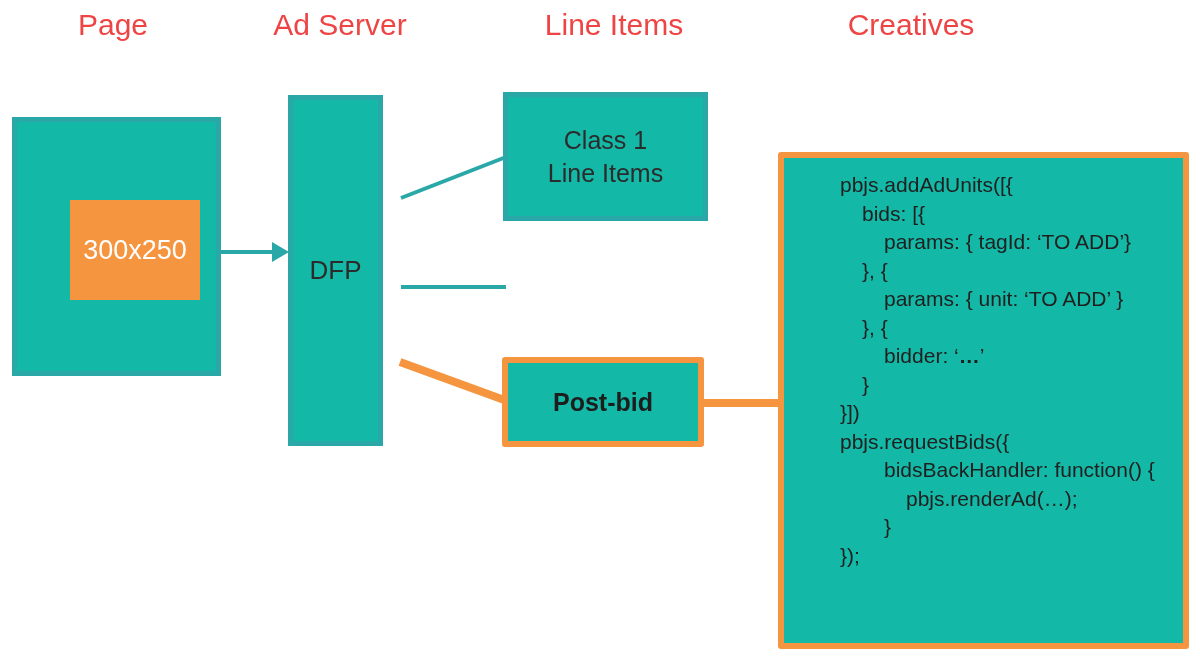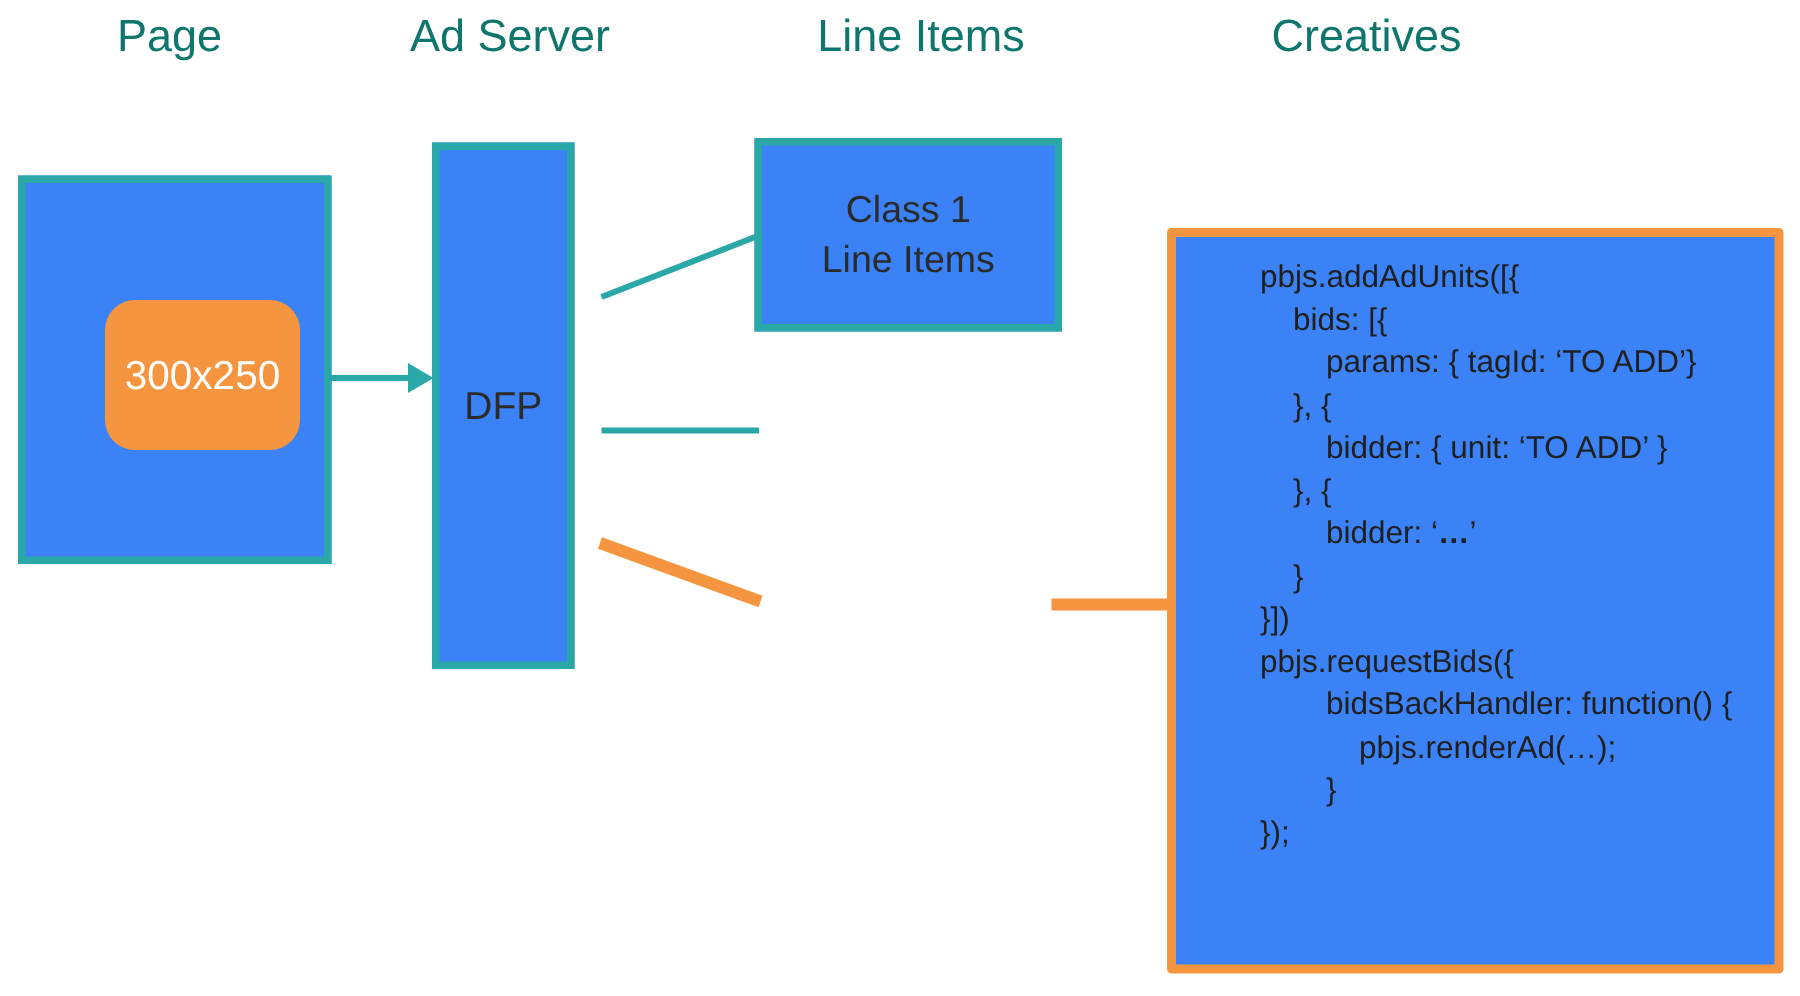--- a/index.html
+++ b/index.html
@@ -9,42 +9,42 @@
     height: 664px;
     background: #ffffff;
     font-family: "Liberation Sans", sans-serif;
     overflow: hidden;
   }
   .hdr {
     position: absolute;
     top: 8px;
     transform: translateX(-50%);
     font-size: 30px;
-    color: #0f766e;
+    color: #ef4444;
     white-space: nowrap;
   }
   .box {
     position: absolute;
-    background: #3b82f6;
+    background: #14b8a6;
     box-sizing: border-box;
     display: flex;
     align-items: center;
     justify-content: center;
     text-align: center;
     color: #2b2b2b;
   }
   .teal-border   { border: 5px solid var(--teal); }
   .orange-border { border: 6px solid var(--orange); border-radius: 3px; }
 
   #page-box      { left: 12px;  top: 117px; width: 209px; height: 259px; }
   #ad-slot {
     position: absolute; left: 70px; top: 200px; width: 130px; height: 100px;
     background: var(--orange);
     display: flex; align-items: center; justify-content: center;
-    color: #ffffff; font-size: 27px; border-radius: 20px;
+    color: #ffffff; font-size: 27px;
   }
   #dfp-box       { left: 288px; top: 95px;  width: 95px; height: 351px; font-size: 26px; }
   #class1-box    { left: 503px; top: 92px;  width: 205px; height: 129px; font-size: 25px;
                    line-height: 33px; white-space: pre-line; }
   #adx-box       { left: 503px; top: 251px; width: 205px; height: 72px;  font-size: 25px; }
   #postbid-box   { left: 502px; top: 357px; width: 202px; height: 90px;  font-size: 25px;
                    font-weight: bold; color: #1d1d1d; }
   #creatives-box { left: 778px; top: 152px; width: 411px; height: 497px;
                    display: block; text-align: left; }
 
@@ -93,28 +93,31 @@
   <div id="dfp-box" class="box teal-border">
     <span>DFP</span>
   </div>
 
   <div id="class1-box" class="box teal-border">
     <span>Class 1
 Line Items</span>
   </div>
 
 
+  <div id="postbid-box" class="box orange-border">
+    <span>Post-bid</span>
+  </div>
 
   <div id="creatives-box" class="box orange-border">
     <div id="code">
         <div class="code-line" style="padding-left: 0px;"><span>pbjs.addAdUnits([{</span></div>
         <div class="code-line" style="padding-left: 22px;"><span>bids: [{</span></div>
         <div class="code-line" style="padding-left: 44px;"><span>params: { tagId: ‘TO ADD’}</span></div>
         <div class="code-line" style="padding-left: 22px;"><span>}, {</span></div>
-        <div class="code-line" style="padding-left: 44px;"><span>bidder: { unit: ‘TO ADD’ }</span></div>
+        <div class="code-line" style="padding-left: 44px;"><span>params: { unit: ‘TO ADD’ }</span></div>
         <div class="code-line" style="padding-left: 22px;"><span>}, {</span></div>
         <div class="code-line" style="padding-left: 44px;"><span>bidder: ‘</span><span class="b">…</span><span>’</span></div>
         <div class="code-line" style="padding-left: 22px;"><span>}</span></div>
         <div class="code-line" style="padding-left: 0px;"><span>}])</span></div>
         <div class="code-line" style="padding-left: 0px;"><span>pbjs.requestBids({</span></div>
         <div class="code-line" style="padding-left: 44px;"><span>bidsBackHandler: function() {</span></div>
         <div class="code-line" style="padding-left: 66px;"><span>pbjs.renderAd(…);</span></div>
         <div class="code-line" style="padding-left: 44px;"><span>}</span></div>
         <div class="code-line" style="padding-left: 0px;"><span>});</span></div>
       </div>

